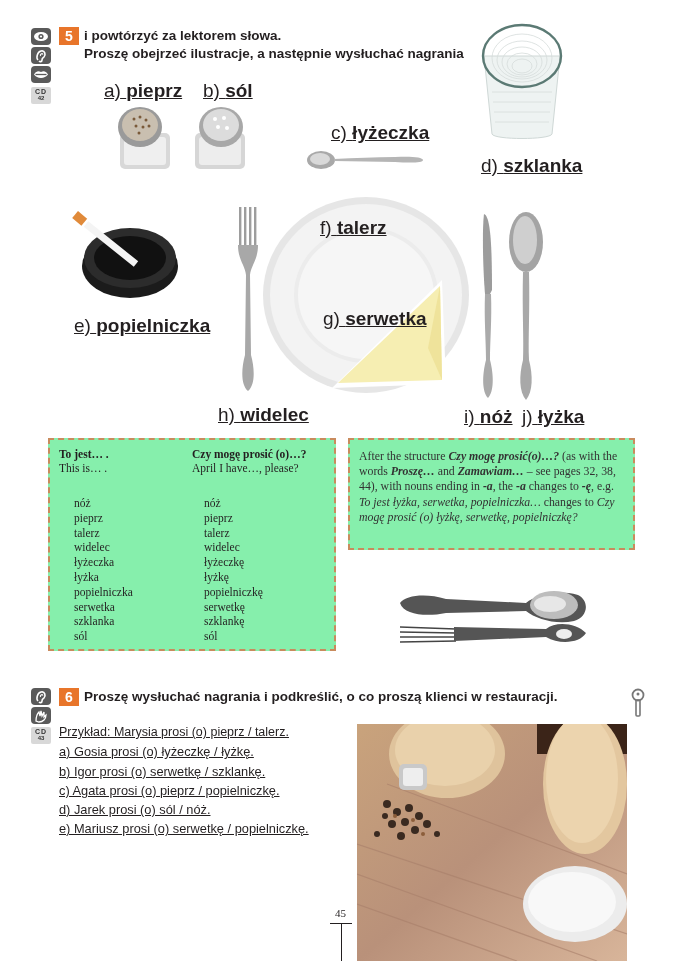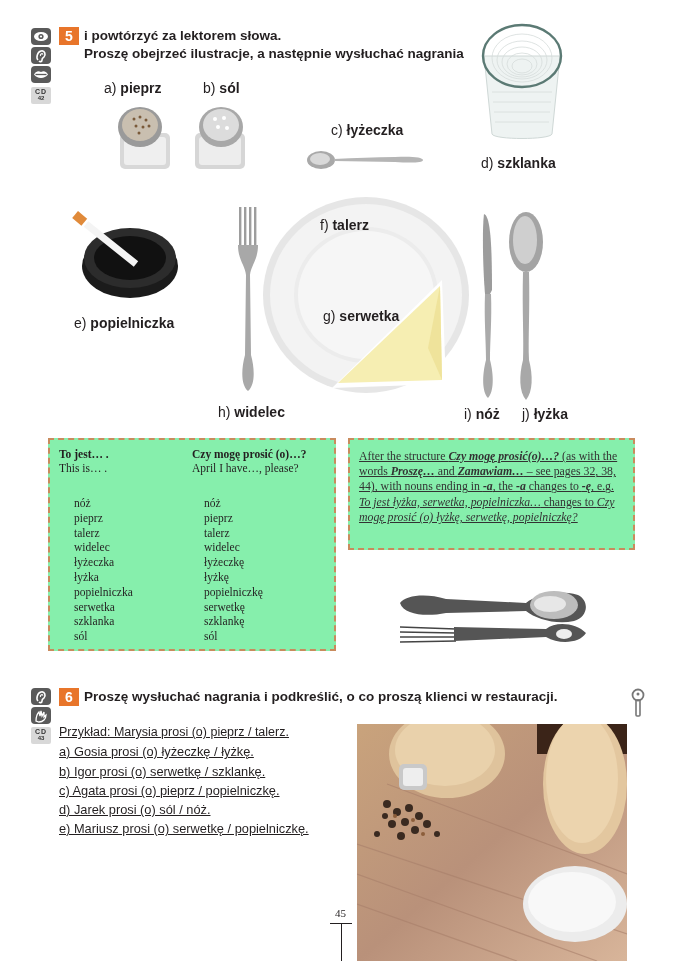--- a/index.html
+++ b/index.html
@@ -10,31 +10,31 @@
   
   .side-icon { position: absolute; width: 20px; height: 17px; background: #5a5a5a; border-radius: 4px; display: flex; align-items: center; justify-content: center; }
   .side-icon svg { display: block; }
   .cd-badge { position: absolute; width: 20px; height: 17px; background: #d8d8d8; border-radius: 2px; font-size: 7px; font-weight: bold; color: #333; line-height: 7px; text-align: center; padding-top: 1px; }
   .cd-badge .cd { display: block; letter-spacing: 1px; }
   .cd-badge .num { display: block; font-size: 6px; }
 
   .ex-num { position: absolute; width: 20px; height: 18px; background: #e8752a; color: #fff; font-weight: bold; font-size: 14px; text-align: center; line-height: 18px; }
   .ex-title { position: absolute; font-weight: bold; font-size: 13.5px; line-height: 18px; color: #231f20; }
 
-  .label { position: absolute; font-size: 14px; color: #231f20; white-space: nowrap; }
+  .label { position: absolute; font-size: 19px; color: #231f20; white-space: nowrap; text-decoration: underline; }
   .label b { font-weight: bold; }
 
   
   .dashed-box { position: absolute; background: #86efac; border: 2px dashed #c98b5d; }
   .serif { font-family: "Liberation Serif", "DejaVu Serif", serif; }
   .col-head { font-weight: bold; font-size: 11.5px; line-height: 14px; }
   .col-sub { font-size: 11.5px; line-height: 14px; }
   .word-list { list-style: none; font-size: 11.5px; line-height: 14.8px; }
 
-  .note-text { font-size: 11.8px; line-height: 15.2px; color: #333; text-decoration: underline; }
+  .note-text { font-size: 11.8px; line-height: 15.2px; color: #333; }
 
   .ex6-line { position: absolute; font-size: 12.8px; color: #231f20; white-space: nowrap; text-decoration: underline; }
   .underlined { text-decoration: underline; }
 
   .page-num { position: absolute; font-family: "Liberation Serif", serif; font-size: 11px; }
 </style>
 </head>
 <body>
 
 <div class="side-icon" style="left:31px;top:28px;">

